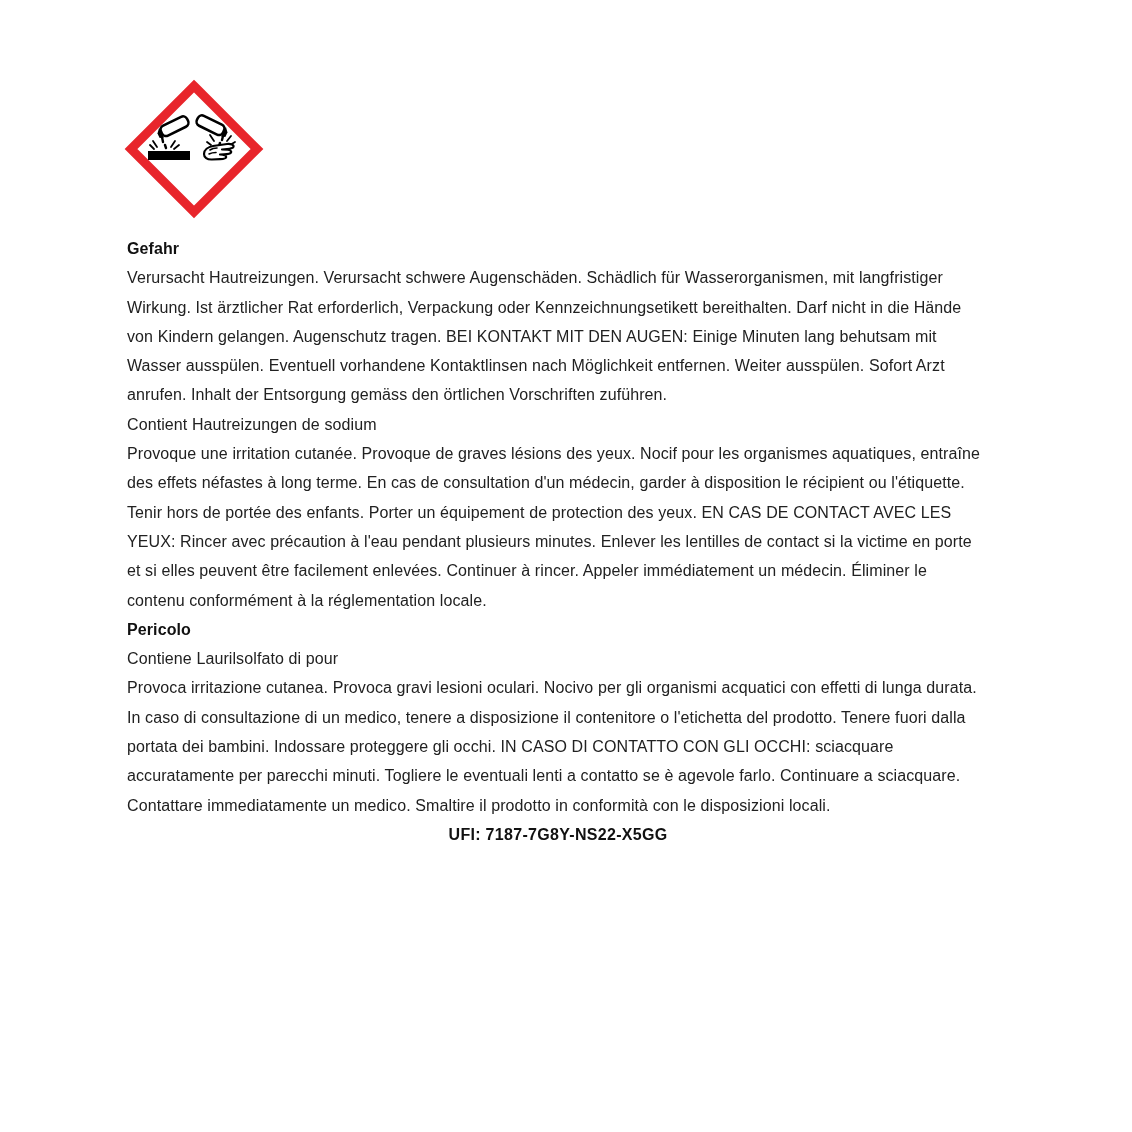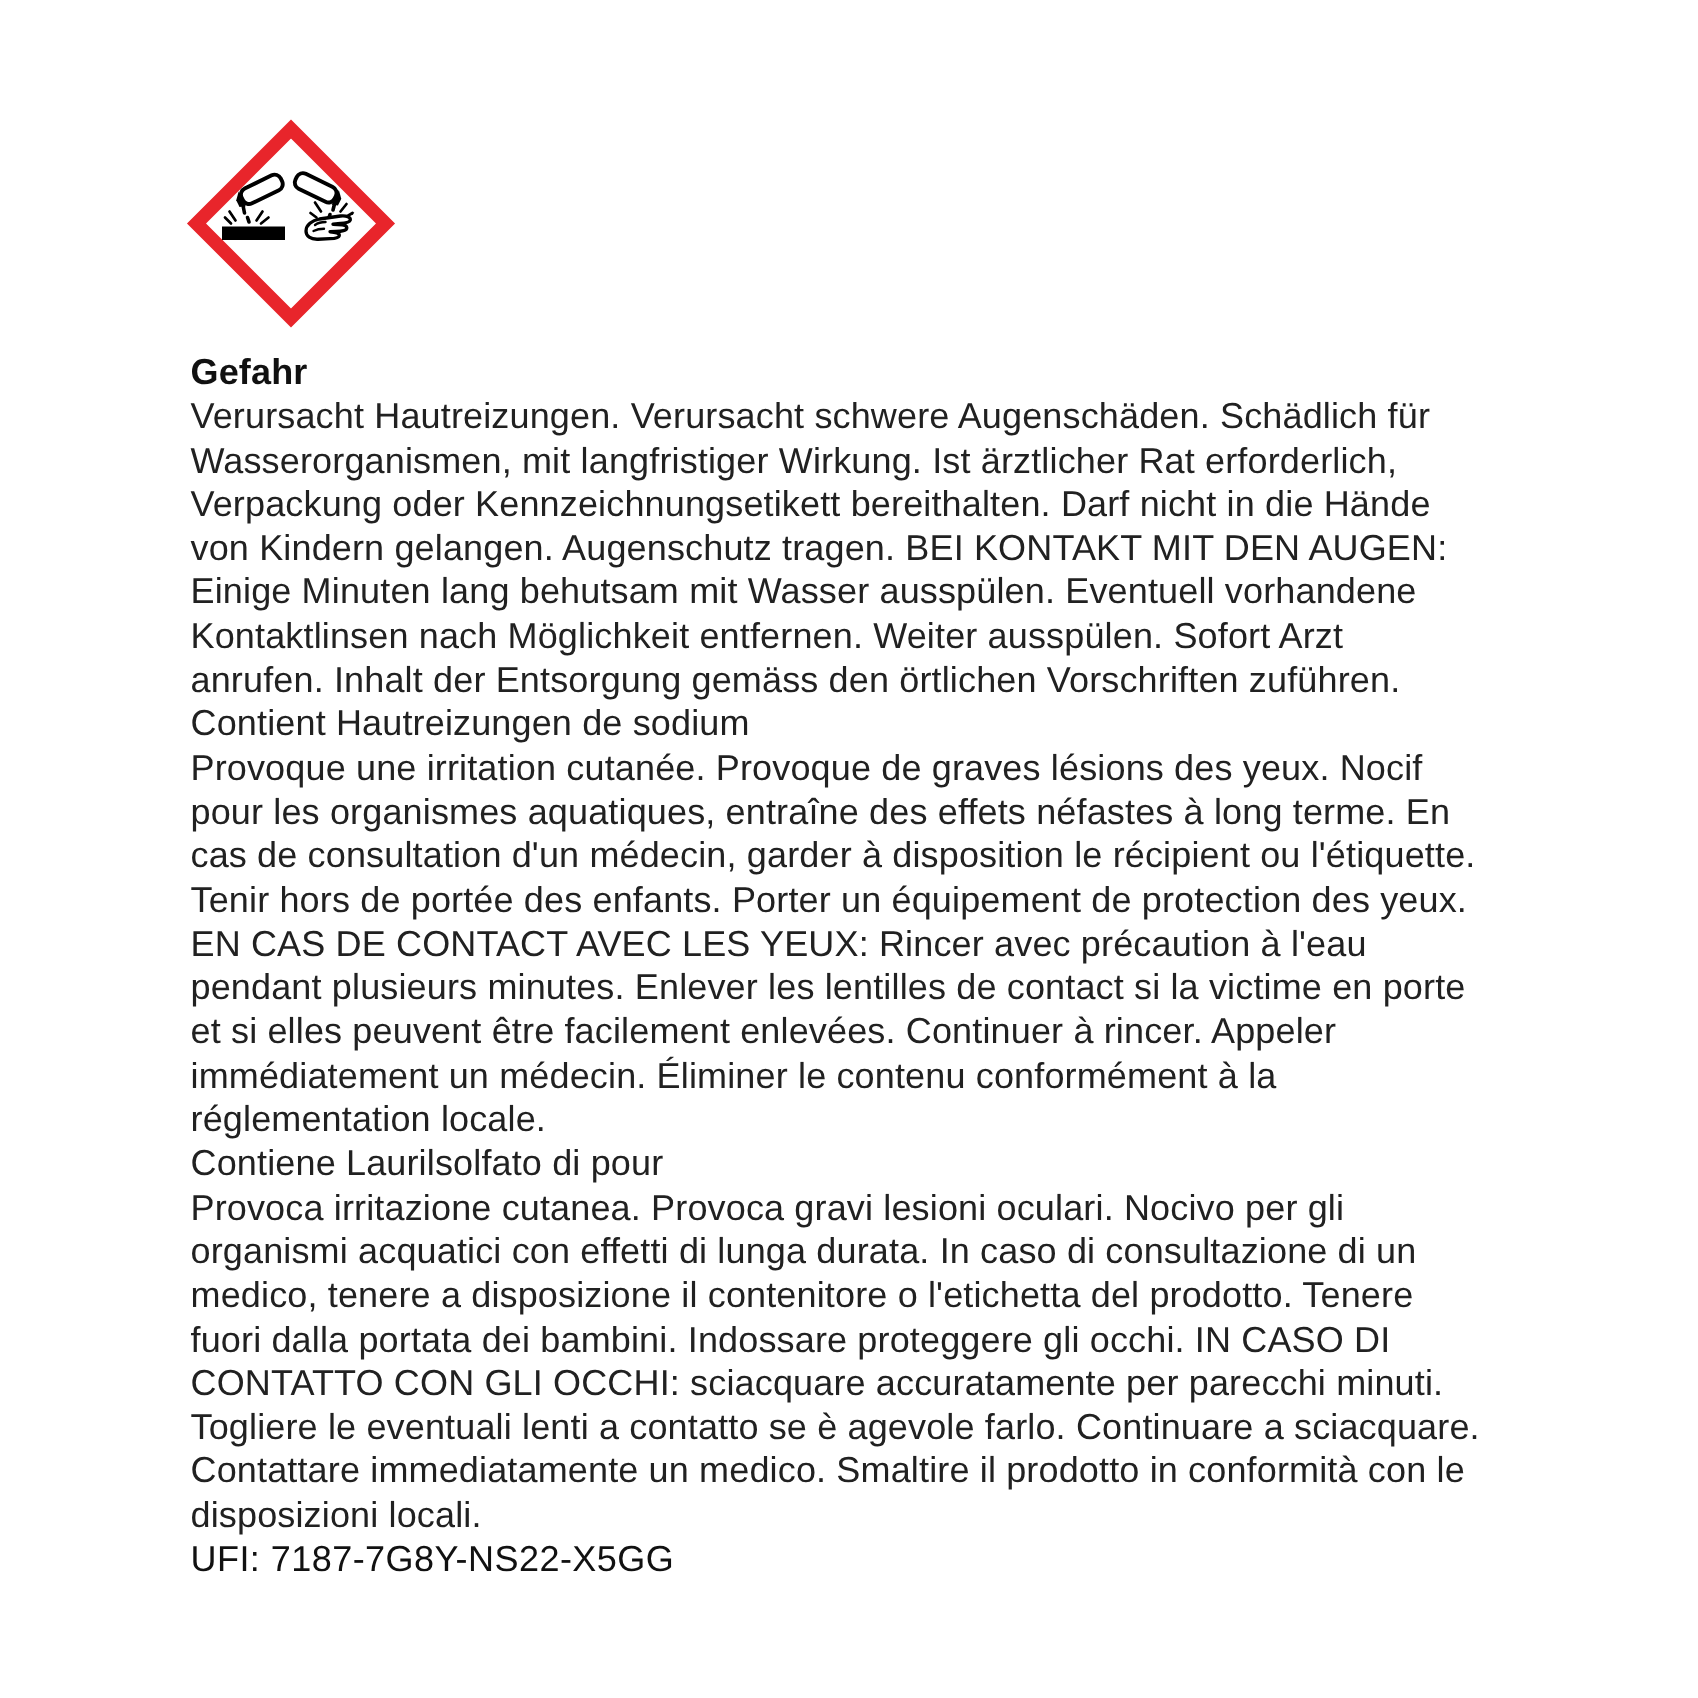--- a/index.html
+++ b/index.html
@@ -21,28 +21,28 @@
     top: 79px;
     width: 140px;
     height: 140px;
   }
   .pictogram svg { display: block; width: 100%; height: 100%; }
   .text-block {
     position: absolute;
     left: 127px;
     top: 234px;
     width: 862px;
-    font-size: 24px;
+    font-size: 16px;
     line-height: 29.3px;
     color: #212121;
     letter-spacing: 0.1px;
   }
   .text-block p { margin: 0; }
   .heading { font-weight: bold; color: #111111; }
-  .ufi { font-weight: normal; color: #111111; letter-spacing: 0.3px; }
+  .ufi { font-weight: bold; color: #111111; letter-spacing: 0.3px; text-align: center; }
 </style>
 </head>
 <body>
 
 <div class="page">
 
   <div class="pictogram">
     <svg viewBox="0 0 140 140" xmlns="http://www.w3.org/2000/svg">
 
       <polygon points="70,7 133,70 70,133 7,70" fill="#ffffff" stroke="#e8252b" stroke-width="9" stroke-linejoin="miter"></polygon>
@@ -92,19 +92,20 @@
     </svg>
   </div>
 
   <div class="text-block">
     <p class="heading">Gefahr</p>
     <p>Verursacht Hautreizungen. Verursacht schwere Augenschäden. Schädlich für Wasserorganismen, mit langfristiger Wirkung. Ist ärztlicher Rat erforderlich, Verpackung oder Kennzeichnungsetikett bereithalten. Darf nicht in die Hände von Kindern gelangen. Augenschutz tragen. BEI KONTAKT MIT DEN AUGEN: Einige Minuten lang behutsam mit Wasser ausspülen. Eventuell vorhandene Kontaktlinsen nach Möglichkeit entfernen. Weiter ausspülen. Sofort Arzt anrufen. Inhalt der Entsorgung gemäss den örtlichen Vorschriften zuführen.</p>
 
     <p>Contient Hautreizungen de sodium</p>
     <p>Provoque une irritation cutanée. Provoque de graves lésions des yeux. Nocif pour les organismes aquatiques, entraîne des effets néfastes à long terme. En cas de consultation d'un médecin, garder à disposition le récipient ou l'étiquette. Tenir hors de portée des enfants. Porter un équipement de protection des yeux. EN CAS DE CONTACT AVEC LES YEUX: Rincer avec précaution à l'eau pendant plusieurs minutes. Enlever les lentilles de contact si la victime en porte et si elles peuvent être facilement enlevées. Continuer à rincer. Appeler immédiatement un médecin. Éliminer le contenu conformément à la réglementation locale.</p>
 
+    <p class="heading">Pericolo</p>
     <p>Contiene Laurilsolfato di pour</p>
     <p>Provoca irritazione cutanea. Provoca gravi lesioni oculari. Nocivo per gli organismi acquatici con effetti di lunga durata. In caso di consultazione di un medico, tenere a disposizione il contenitore o l'etichetta del prodotto. Tenere fuori dalla portata dei bambini. Indossare proteggere gli occhi. IN CASO DI CONTATTO CON GLI OCCHI: sciacquare accuratamente per parecchi minuti. Togliere le eventuali lenti a contatto se è agevole farlo. Continuare a sciacquare. Contattare immediatamente un medico. Smaltire il prodotto in conformità con le disposizioni locali.</p>
 
     <p class="ufi">UFI: 7187-7G8Y-NS22-X5GG</p>
   </div>
 
 </div>
 
 </body></html>

